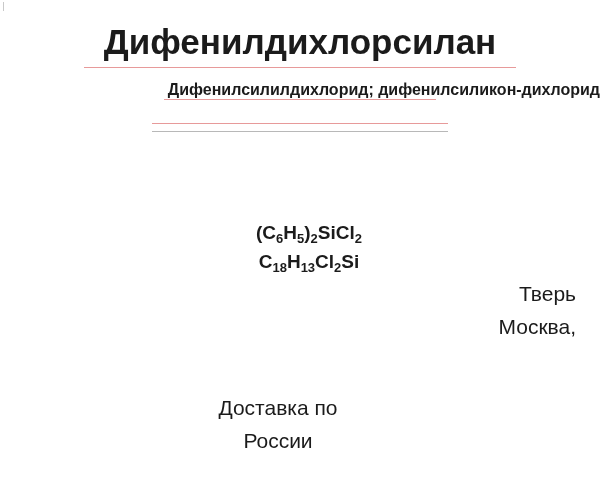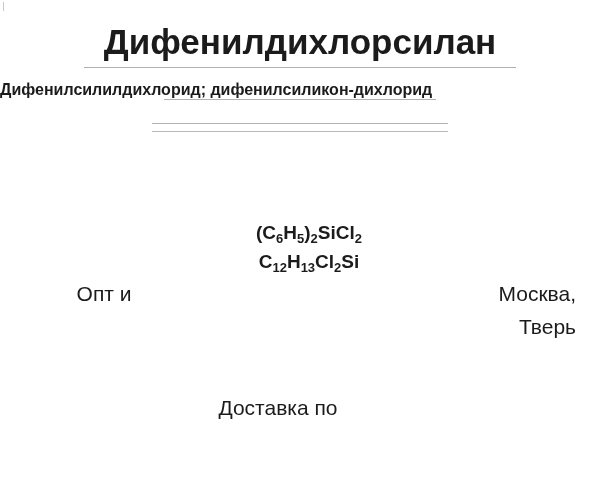--- a/index.html
+++ b/index.html
@@ -39,21 +39,21 @@
     left: 84px;
     width: 432px;
     height: 1px;
     background: #e79a9a;
   }
   .subtitle {
     position: absolute;
     top: 78px;
     left: 0;
     width: 600px;
-    text-align: left;
+    text-align: right;
     font-size: 16px;
     font-weight: 700;
     color: #1b1b1b;
     line-height: 1.45;
   }
   .sub-line {
     position: relative;
     display: inline-block;
     white-space: nowrap;
   }
@@ -152,30 +152,30 @@
   </div>
   <div class="sub-underline-1"></div>
   <div class="sub-underline-2"></div>
   <div class="sub-underline-3"></div>
 
   <div class="formula">
     <div>
       <span><span>(C</span><sub>6</sub><span>H</span><sub>5</sub><span>)</span><sub>2</sub><span>SiCl</span><sub>2</sub></span>
     </div>
     <div>
-      <span><span>C</span><sub>12</sub><span>H</span><sub>13</sub><span>Cl</span><sub>2</sub><span>Si</span></span>
+      <span><span>C</span><sub>18</sub><span>H</span><sub>13</sub><span>Cl</span><sub>2</sub><span>Si</span></span>
     </div>
   </div>
 
   <div class="left-text">
-    <div>Опт и</div>
   </div>
 
   <div class="right-text">
+    <div>Тверь</div>
     <div>Москва,</div>
-    <div>Тверь</div>
   </div>
 
   <div class="bottom-text">
     <div>Доставка по</div>
+    <div>России</div>
   </div>
 
 </div>
 
 </body></html>

